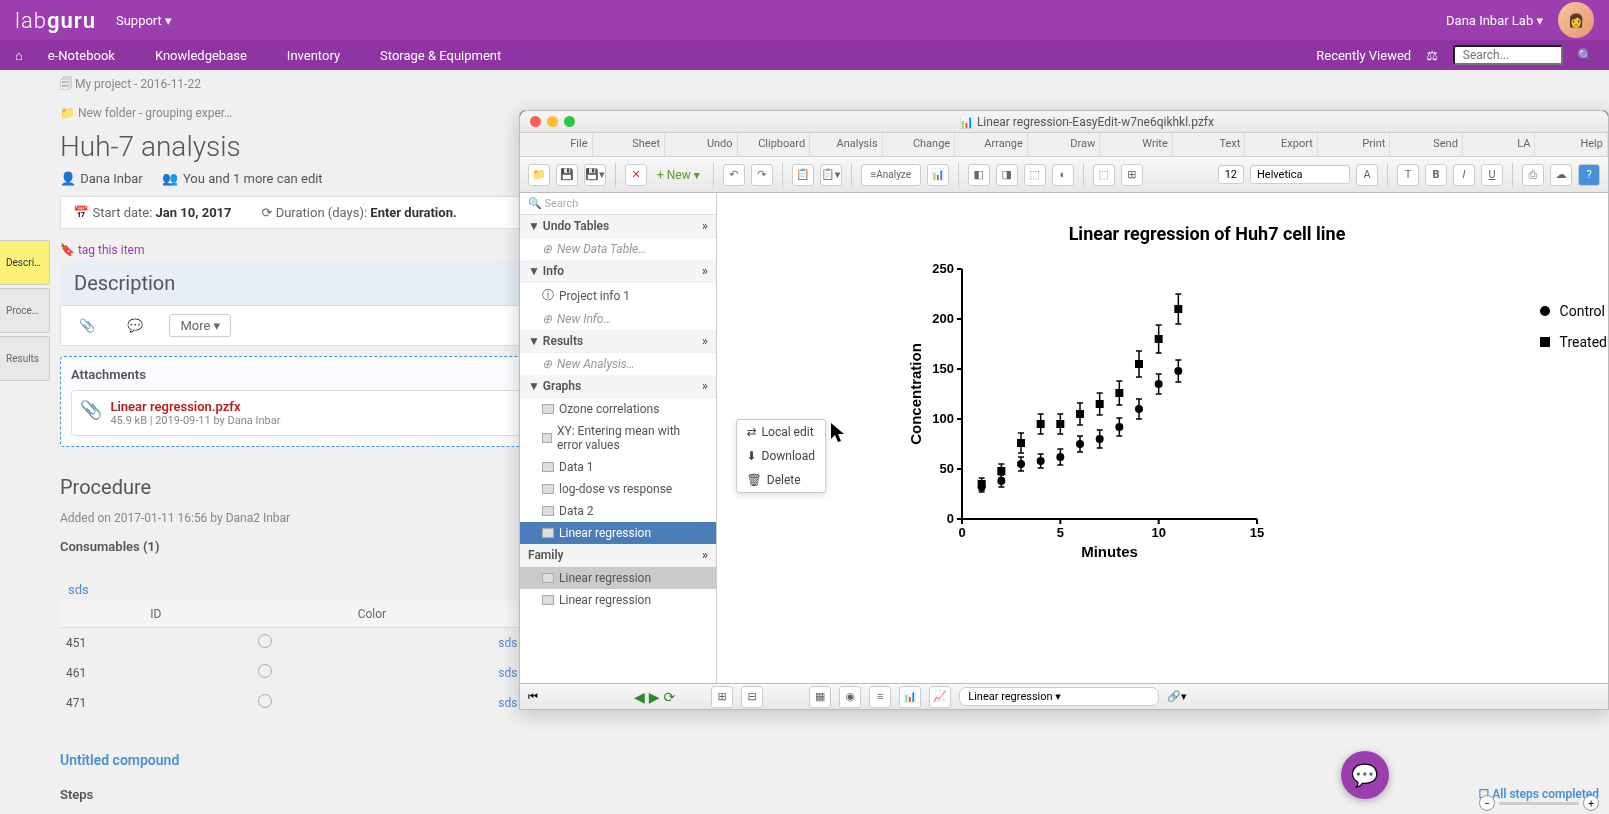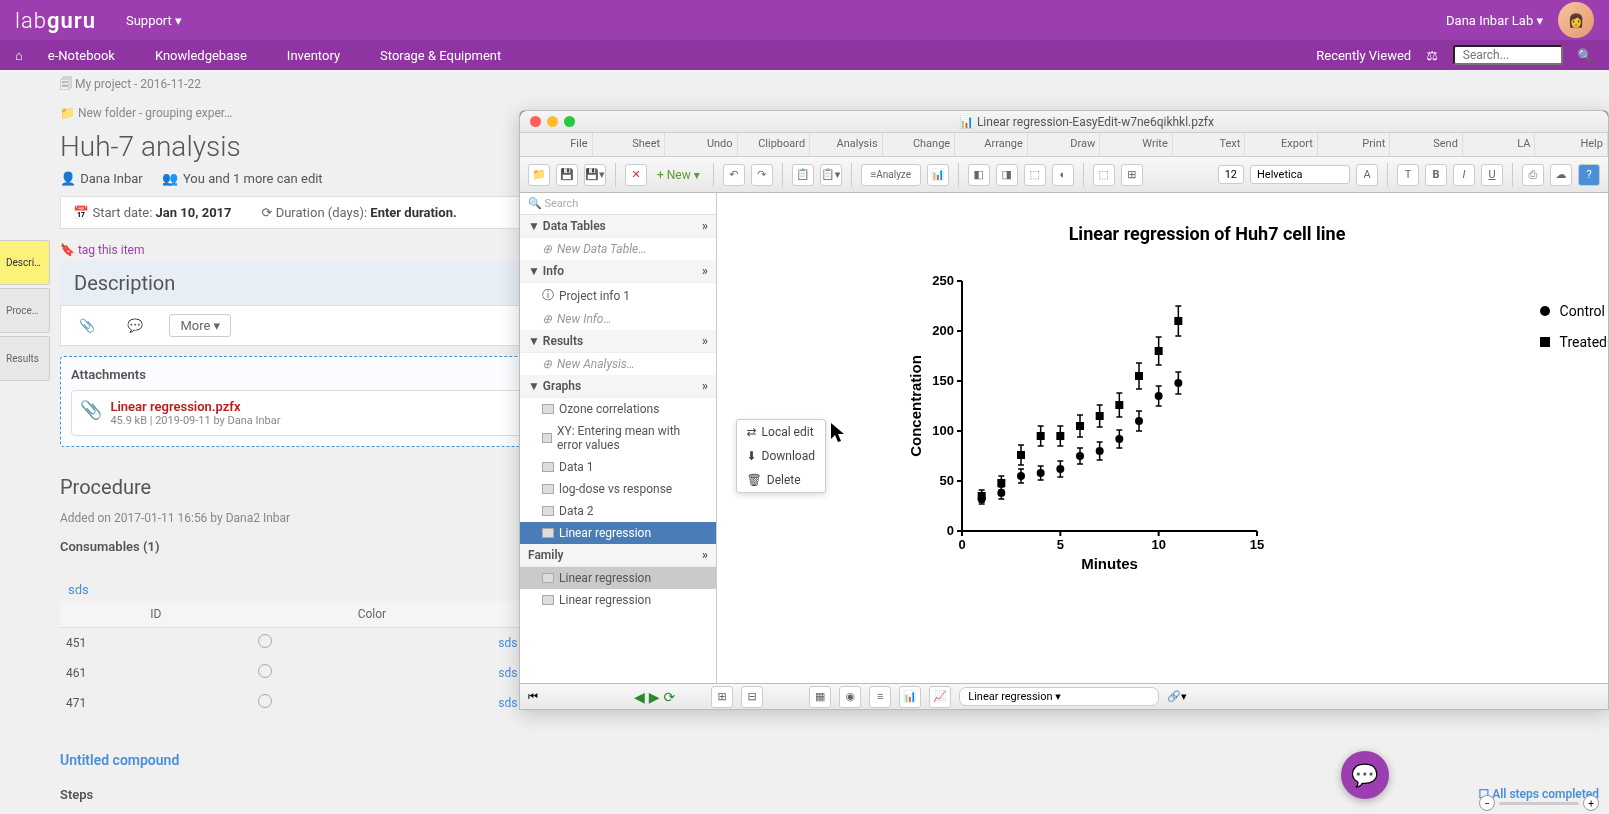--- a/index.html
+++ b/index.html
@@ -1,20 +1,20 @@
 <!DOCTYPE html>
 <html><head>
 <meta charset="utf-8">
 <style>
 *{box-sizing:border-box;margin:0;padding:0;font-family:-apple-system,BlinkMacSystemFont,"Segoe UI",Roboto,sans-serif}
 body{background:#f0f0f0;width:1609px;height:814px;overflow:hidden;position:relative;font-size:13px}
 .topbar{background:#9c3eb0;height:40px;display:flex;align-items:center;padding:0 15px;color:#fff}
 .logo{font-size:22px;font-weight:300;letter-spacing:1px}
 .logo b{font-weight:600}
-.support{margin-left:30px;font-size:13px;cursor:pointer}
+.support{margin-left:20px;font-size:13px;cursor:pointer}
 .lab-name{margin-left:auto;font-size:13px;cursor:pointer;margin-right:15px}
 .avatar{width:36px;height:36px;border-radius:50%;background:linear-gradient(135deg,#f4c4a0,#e89870);display:flex;align-items:center;justify-content:center}
 .navbar{background:#8e35a1;height:30px;display:flex;align-items:center;padding:0 15px;color:#fff;font-size:13px}
 .nav-item{margin-right:40px;cursor:pointer}
 .nav-item:first-child{margin-right:25px}
 .nav-right{margin-left:auto;display:flex;align-items:center;gap:15px}
 .search-box{background:#fff;border-radius:3px;width:110px;height:20px;padding:2px 8px;font-size:12px;color:#888}
 .main{display:flex;height:calc(100% - 70px)}
 .side-tabs{width:50px;display:flex;flex-direction:column;gap:3px;padding-top:170px}
 .side-tab{background:#e8e8e8;padding:16px 6px;font-size:10px;color:#666;border:1px solid #ccc;border-left:none;border-radius:0 3px 3px 0;cursor:pointer}
@@ -75,21 +75,21 @@
 .prism-sidebar{width:197px;background:#fff;border-right:1px solid #ccc;overflow-y:auto;font-size:12px}
 .ps-search{border-bottom:1px solid #ddd;padding:4px 8px;color:#aaa;font-size:11px}
 .ps-section{padding:4px 8px;background:#f5f5f5;color:#555;font-weight:600;display:flex;justify-content:space-between;cursor:pointer;border-bottom:1px solid #eee}
 .ps-item{padding:4px 8px 4px 22px;color:#555;cursor:pointer;display:flex;align-items:center;gap:5px}
 .ps-item.new{color:#999;font-style:italic}
 .ps-item.selected{background:#4a7db8;color:#fff}
 .ps-item.family-sel{background:#cacaca}
 .ps-ico{width:12px;height:10px;display:inline-block;background:#ddd;border:1px solid #aaa}
 .prism-canvas{flex:1;background:#fff;position:relative;overflow:hidden}
 .chart{position:absolute;top:30px;left:190px;width:600px;height:420px}
-.chart-title{text-align:center;font-weight:700;font-size:18px;margin-bottom:27px}
+.chart-title{text-align:center;font-weight:700;font-size:18px;margin-bottom:15px}
 .legend{position:absolute;right:-100px;top:80px;font-size:14px}
 .legend div{display:flex;align-items:center;gap:10px;margin-bottom:15px}
 .leg-circle{width:10px;height:10px;border-radius:50%;background:#000}
 .leg-square{width:10px;height:10px;background:#000}
 .prism-status{height:26px;background:linear-gradient(#f8f8f8,#e8e8e8);border-top:1px solid #bbb;display:flex;align-items:center;padding:0 8px;gap:8px;font-size:11px}
 .status-combo{border:1px solid #ccc;background:#fff;padding:2px 8px;border-radius:7px;flex:0 0 200px}
 .nav-arrows{display:flex;gap:4px}
 .nav-arrows span{color:#2a8a2a;font-size:14px;cursor:pointer}
 .zoom-area{position:absolute;bottom:3px;right:10px;display:flex;align-items:center;gap:4px;z-index:60}
 .zoom-ico{width:16px;height:16px;border:1px solid #999;border-radius:50%;display:flex;align-items:center;justify-content:center;font-size:10px;background:#fff}
@@ -295,21 +295,21 @@
       </div>
     <div class="tb-sep"></div>
     <div class="tb-ico">⎙</div>
     <div class="tb-ico">☁</div>
     <div class="tb-ico" style="background:#4a90d9;color:#fff">?</div>
   </div>
   <div class="prism-body">
     <div class="prism-sidebar">
       <div class="ps-search">🔍 <span>Search</span></div>
       <div class="ps-section">
-          <span>▼ <span>Data Tables</span></span>
+          <span>▼ <span>Undo Tables</span></span>
           <span>»</span>
         </div>
       <div class="ps-item new">⊕ <span>New Data Table…</span></div>
       <div class="ps-section">
           <span>▼ <span>Info</span></span>
           <span>»</span>
         </div>
       <div class="ps-item">ⓘ <span>Project info 1</span></div>
       <div class="ps-item new">⊕ <span>New Info…</span></div>
       <div class="ps-section">

